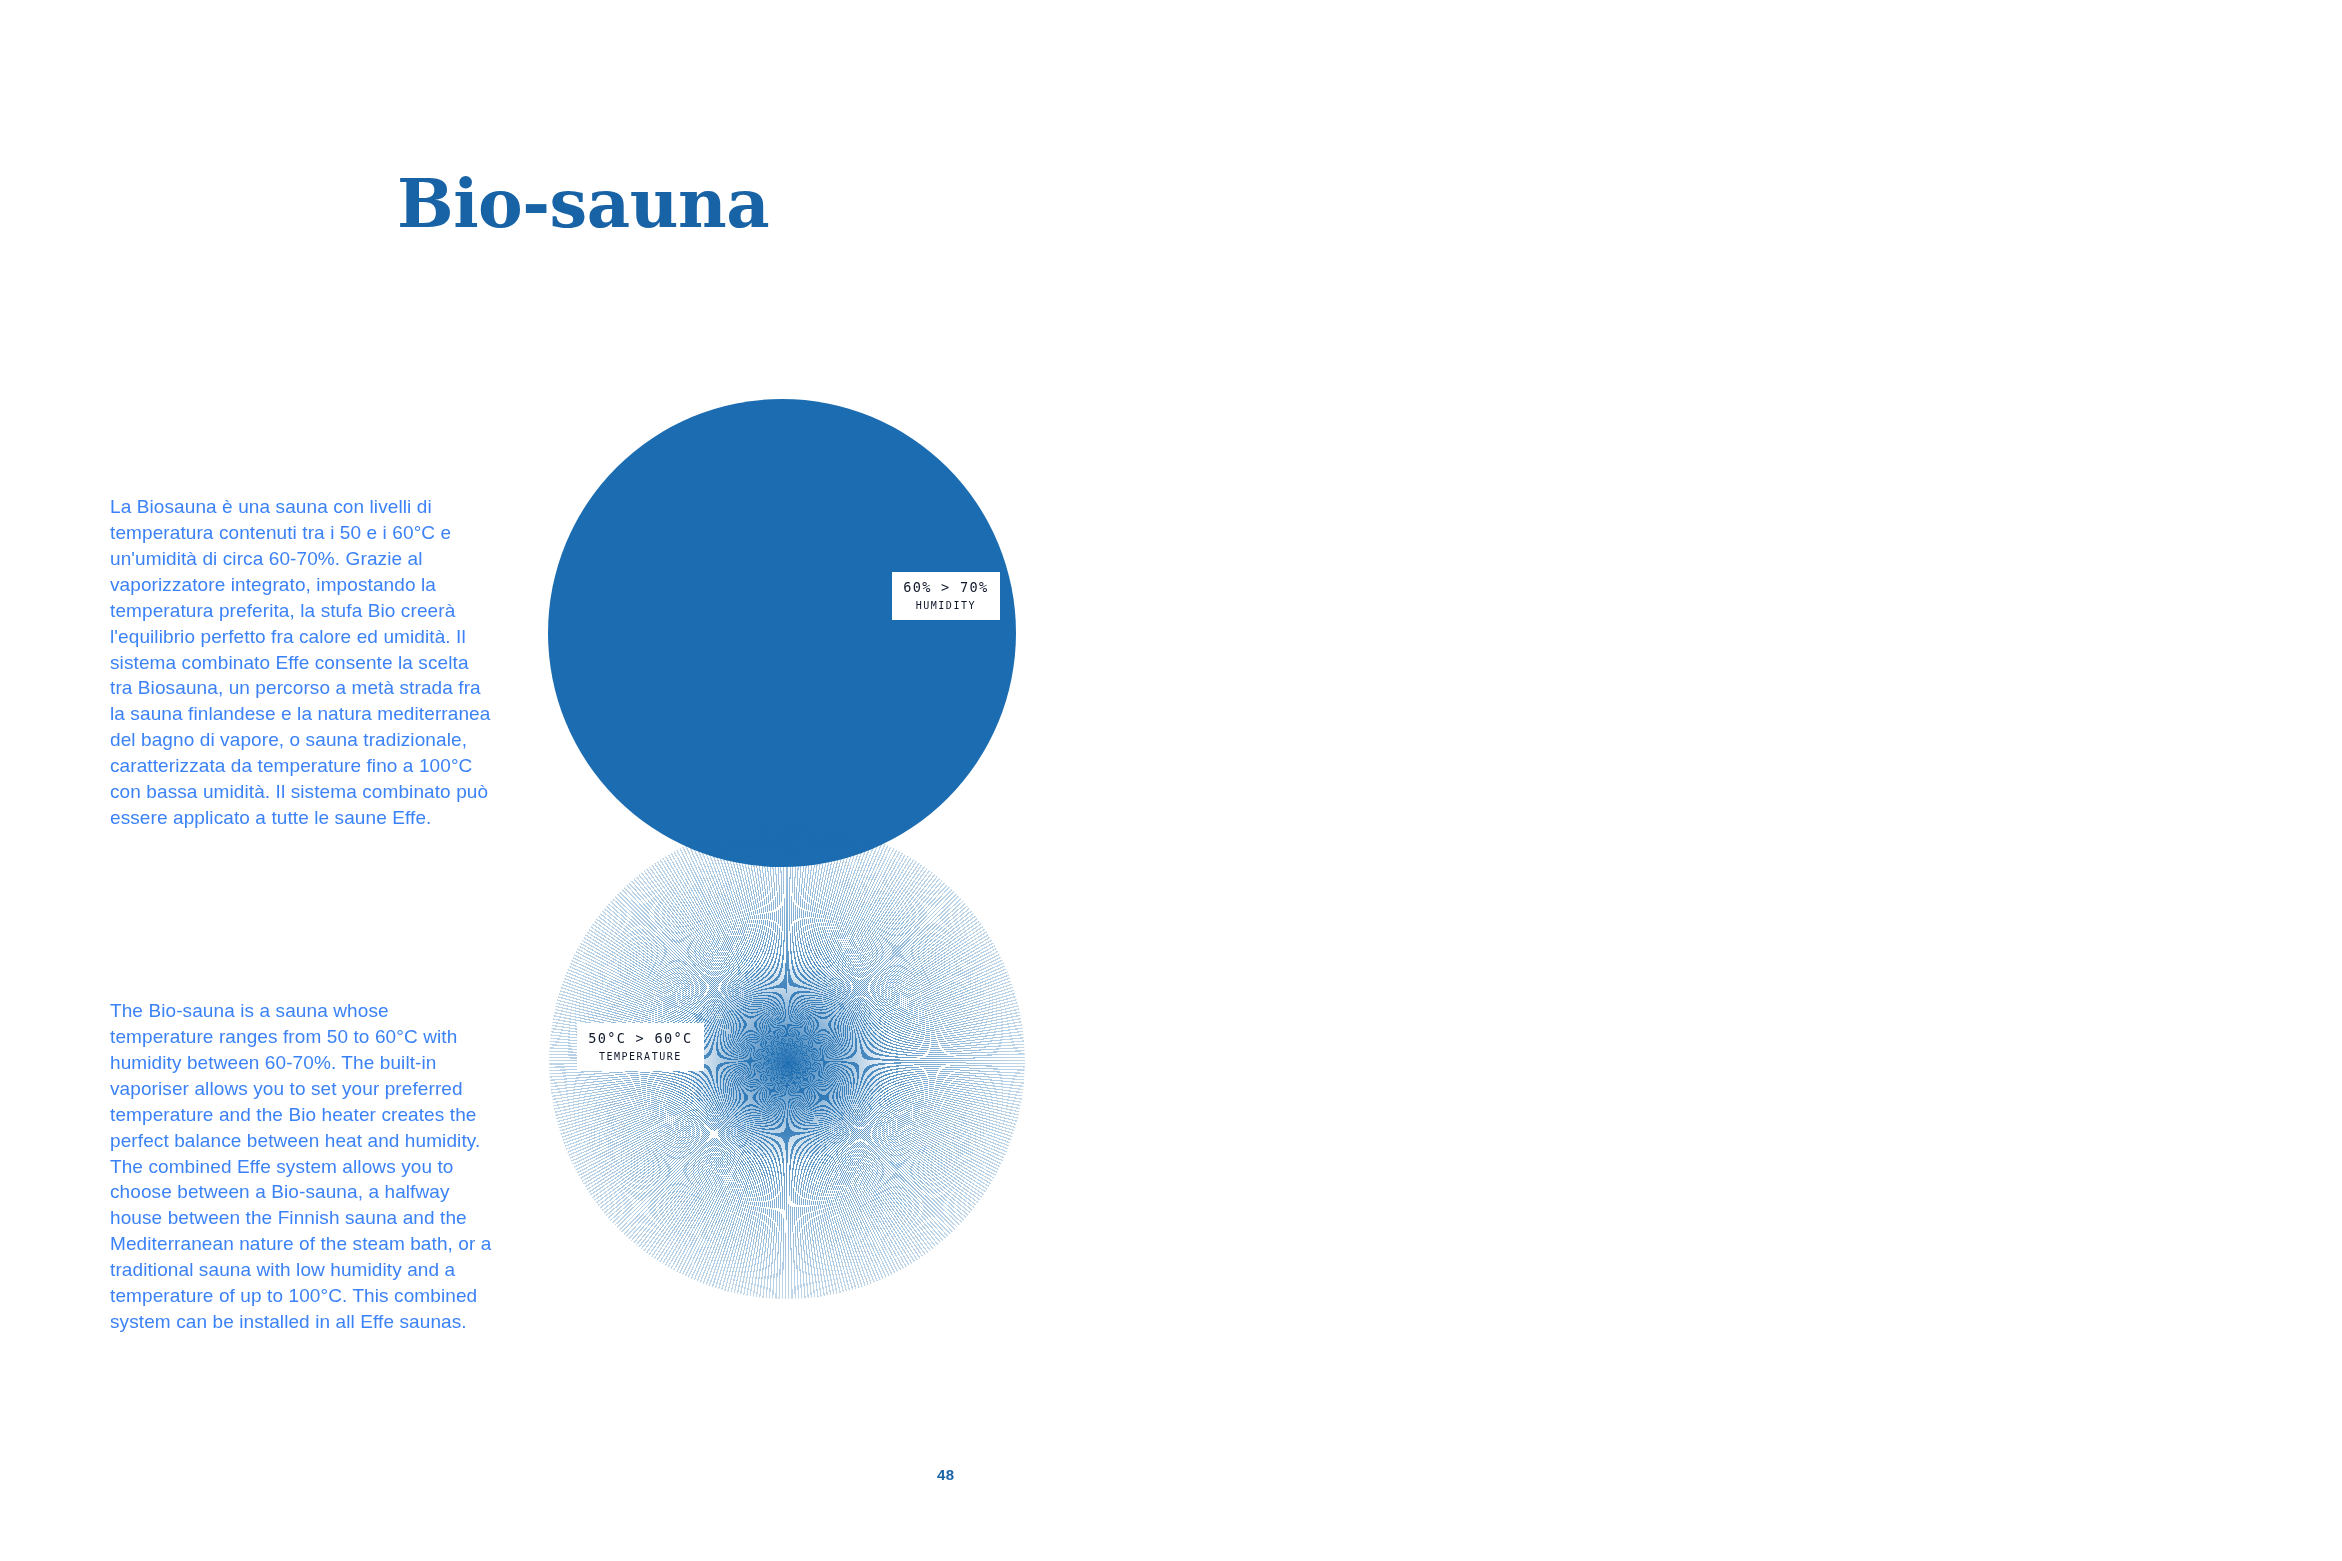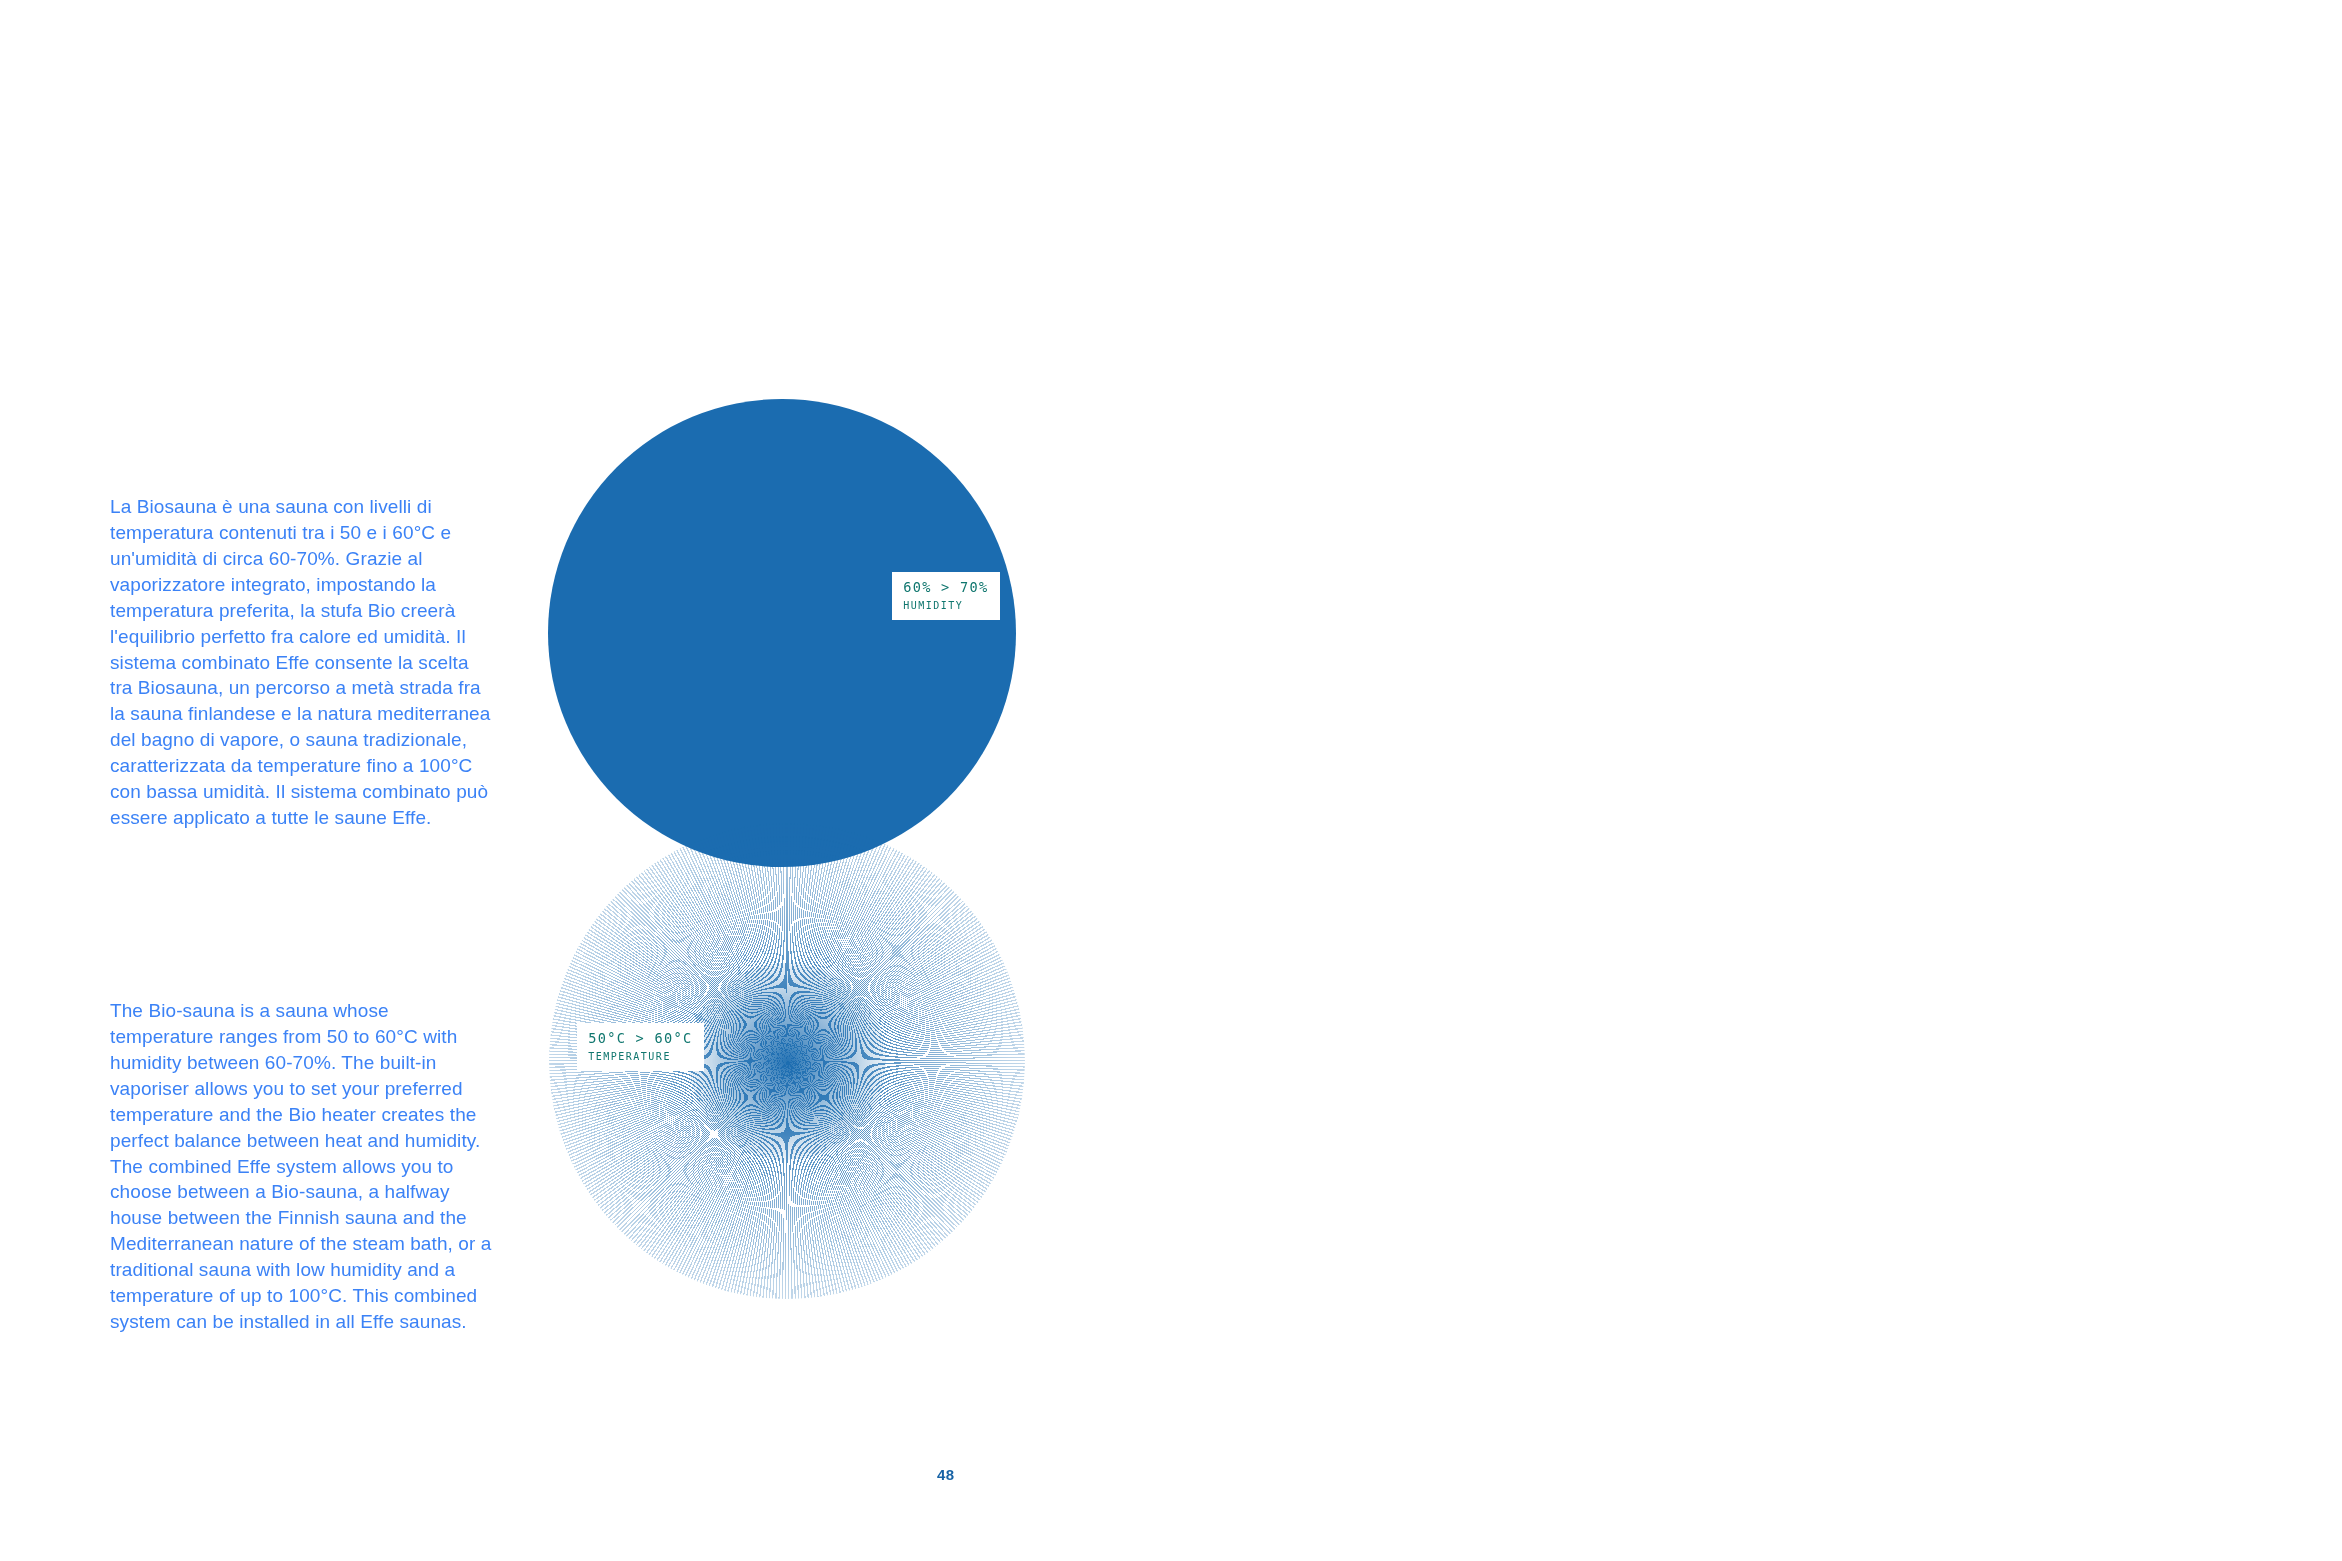--- a/index.html
+++ b/index.html
@@ -103,23 +103,23 @@
     margin-left: -98px;
     margin-top: -98px;
     border-radius: 50%;
     background: radial-gradient(circle at 50% 50%, rgba(27,108,176,0.95) 0%, rgba(27,108,176,0.55) 35%, rgba(27,108,176,0.12) 70%, rgba(27,108,176,0) 100%);
   }
 
   .chip {
     position: absolute;
     background: #ffffff;
     padding: 6.6px 11.2px 7.5px 11.2px;
-    text-align: left;
+    text-align: center;
     font-family: "DejaVu Sans Mono", "Liberation Mono", monospace;
-    color: #0f766e;
+    color: #0f172a;
     line-height: 1.25;
     box-shadow: 0 0 0 0.9px rgba(255,255,255,0.0);
   }
   .chip .val {
     font-size: 13.6px;
     letter-spacing: 1.3px;
     display: block;
     white-space: nowrap;
   }
   .chip .lab {
@@ -141,20 +141,21 @@
   }
   .folio-left { left: 937px; top: 1466px; }
 </style>
 </head>
 <body>
 
 <div class="spread">
 
   <div class="page-left">
 
+    <div class="title">Bio-sauna</div>
 
     <div class="body-text body-it">
       <p>La Biosauna è una sauna con livelli di temperatura contenuti tra i 50 e i 60°C e un'umidità di circa 60-70%. Grazie al vaporizzatore integrato, impostando la temperatura preferita, la stufa Bio creerà l'equilibrio perfetto fra calore ed umidità. Il sistema combinato Effe consente la scelta tra Biosauna, un percorso a metà strada fra la sauna finlandese e la natura mediterranea del bagno di vapore, o sauna tradizionale, caratterizzata da temperature fino a 100°C con bassa umidità. Il sistema combinato può essere applicato a tutte le saune Effe.</p>
     </div>
 
     <div class="body-text body-en">
       <p>The Bio-sauna is a sauna whose temperature ranges from 50 to 60°C with humidity between 60-70%. The built-in vaporiser allows you to set your preferred temperature and the Bio heater creates the perfect balance between heat and humidity. The combined Effe system allows you to choose between a Bio-sauna, a halfway house between the Finnish sauna and the Mediterranean nature of the steam bath, or a traditional sauna with low humidity and a temperature of up to 100°C. This combined system can be installed in all Effe saunas.</p>
     </div>
 
     <div class="graphic">

